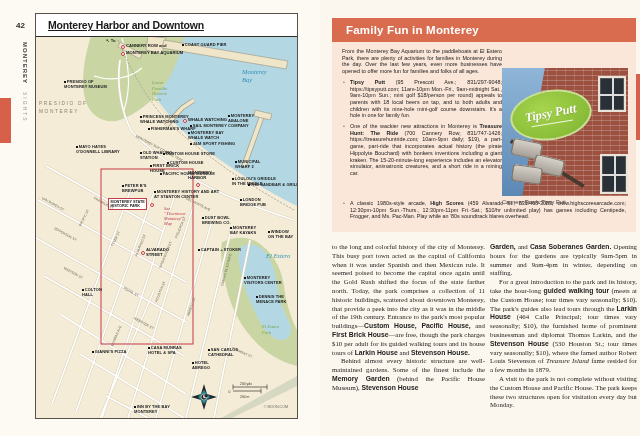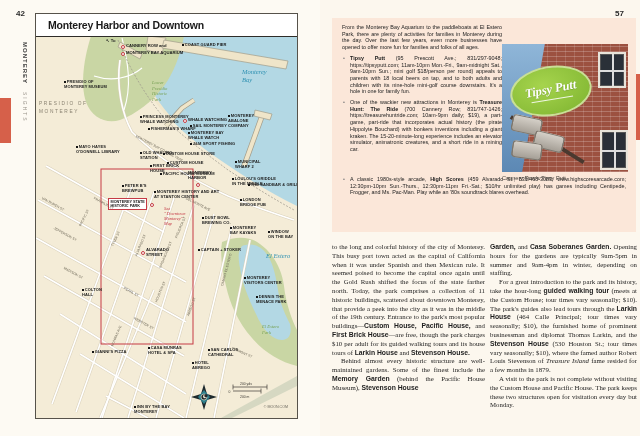--- a/index.html
+++ b/index.html
@@ -1,35 +1,35 @@
 <!DOCTYPE html>
 <html><head>
 <meta charset="utf-8">
 <style>
   html,body{margin:0;padding:0;}
   .spread{position:relative;width:640px;height:436px;overflow:hidden;
           background:#fdfaf3;font-family:"Liberation Sans",sans-serif;}
   .page-left{position:absolute;left:0;top:0;width:320px;height:436px;background:#fdfaf3;}
   .page-right{position:absolute;left:320px;top:0;width:320px;height:436px;background:#fcf7ee;}
-  .pagenum{position:absolute;font:700 8px "Liberation Sans",sans-serif;color:#2b2b2b;}
+  .pagenum{position:absolute;font:700 8px "Liberation Sans",sans-serif;color:#2b2b2b;margin-top:12px;}
   .pagenum.l{left:16px;top:9px;} .pagenum.r{right:16px;top:9px;}
   .side-tab{position:absolute;top:42px;writing-mode:vertical-rl;line-height:1;}
   .side-tab.l{left:17px;} .side-tab.r{right:15px;}
   .side-tab .chapter{font:700 6px "Liberation Sans",sans-serif;color:#3a3a3a;letter-spacing:1px;}
   .side-tab .section{font:400 5px "Liberation Sans",sans-serif;color:#9a958c;letter-spacing:2px;margin-top:4px;}
   .edge-tab{position:absolute;background:#d6604a;}
   .edge-tab.l{left:0;top:98px;width:11px;height:45px;}
   .edge-tab.r{right:0;top:74px;width:11px;height:66px;}
 
   
   .map-frame{position:absolute;left:35px;top:13px;width:261px;height:404px;
              border:1px solid #56524a;background:#f4ecd7;overflow:hidden;}
   .map-title{position:absolute;left:0;top:0;right:0;height:22px;background:#fff;
              border-bottom:1.5px solid #2e2c28;font:700 10.5px/22px "Liberation Sans",sans-serif;
-             color:#1a1a1a;padding-left:12px;letter-spacing:-0.2px;}
+             color:#1a1a1a;padding-left:12px;letter-spacing:-0.2px;text-decoration:underline;}
   .map-svg{position:absolute;left:0;top:22px;width:261px;height:382px;}
   #map-labels{position:absolute;inset:0;}
   .ml{position:absolute;white-space:nowrap;color:#1c1c1c;font-family:"Liberation Sans",sans-serif;}
   .poi{font-size:4px;font-weight:700;line-height:1.2;letter-spacing:.1px;}
   .poi::before{content:"";display:inline-block;width:1.6px;height:1.6px;background:#141414;
                margin-right:1.2px;vertical-align:middle;}
   .sight{font-size:4.2px;font-weight:700;line-height:1.2;}
   .to-note{font-size:4.2px;font-weight:700;color:#222;}
   .street{font-size:3.4px;color:#6e6858;transform-origin:0 50%;}
   .water{font-family:"Liberation Serif",serif;font-style:italic;color:#2f91b2;font-size:6.5px;line-height:1.2;}
@@ -247,20 +247,21 @@
 
   <div class="page-right">
     <div class="pagenum r">57</div>
     <div class="side-tab r">
       <span class="chapter">MONTEREY</span>
       <span class="section">SIGHTS</span>
     </div>
     <div class="edge-tab r"></div>
 
     <div class="feature-box">
+      <div class="fb-header">Family Fun in Monterey</div>
       <div class="fb-body">
         <div class="narrow">
           <div class="fb-text">From the Monterey Bay Aquarium to the paddleboats at El Estero Park, there are plenty of activities for families in Monterey during the day. Over the last few years, even more businesses have opened to offer more fun for families and folks of all ages.</div>
           <ul class="fb-list fb-text" id="bullets-narrow">
               <li><b>Tipsy Putt</b> (95 Prescott Ave.; 831/297-9048; https://tipsyputt.com; 11am-10pm Mon.-Fri., 9am-midnight Sat., 9am-10pm Sun.; mini golf $18/person per round) appeals to parents with 18 local beers on tap, and to both adults and children with its nine-hole mini-golf course downstairs. It's a hole in one for family fun.</li>
               <li>One of the wackier new attractions in Monterey is <b>Treasure Hunt: The Ride</b> (700 Cannery Row; 831/747-1426; https://treasurehuntride.com; 10am-9pm daily; $19), a part-game, part-ride that incorporates actual history (the pirate Hippolyte Bouchard) with bonkers inventions including a giant kraken. The 15-20-minute-long experience includes an elevator simulator, animatronic creatures, and a short ride in a mining car.</li>
             </ul>
         </div>
         <ul class="fb-list fb-text wide-list" id="bullets-wide">
             <li>A classic 1980s-style arcade, <b>High Scores</b> (459 Alvarado St.; 831/468-3083; www.highscoresarcade.com; 12:30pm-10pm Sun.-Thurs., 12:30pm-11pm Fri.-Sat.; $10/hr unlimited play) has games including Centipede, Frogger, and Ms. Pac-Man. Play while an '80s soundtrack blares overhead.</li>

